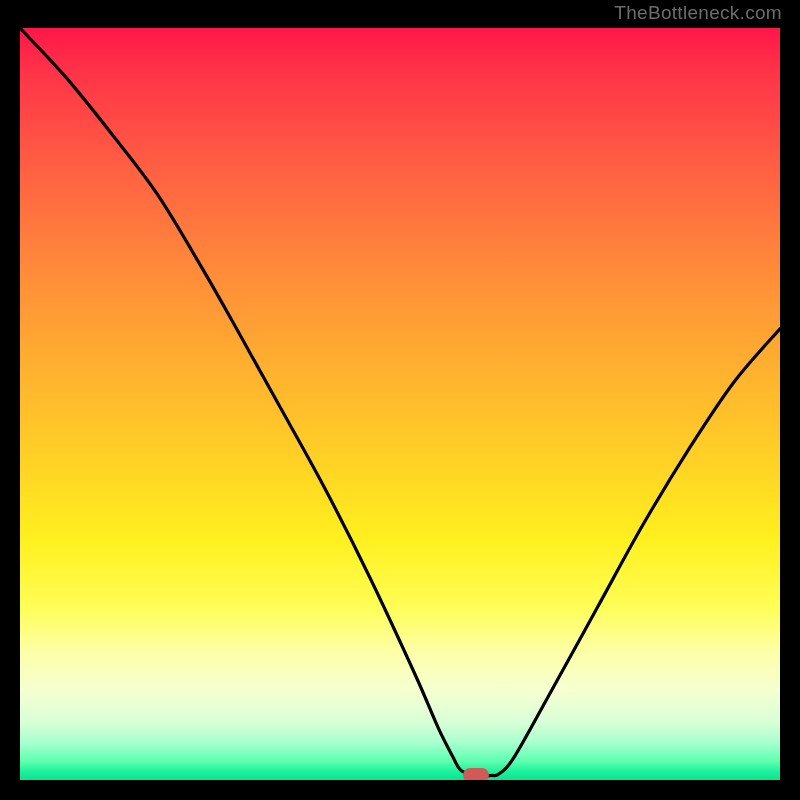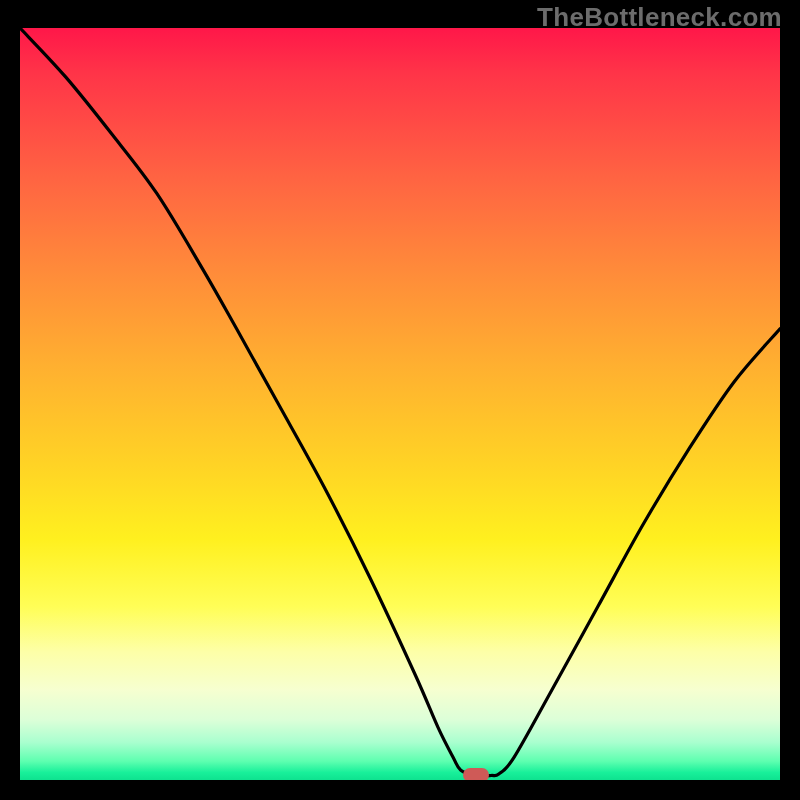--- a/index.html
+++ b/index.html
@@ -14,22 +14,22 @@
   .frame {
     position: relative;
     width: 800px;
     height: 800px;
     background: #000;
   }
   .attribution {
     position: absolute;
     top: 2px;
     right: 18px;
-    font-size: 26px;
-    font-weight: 700;
+    font-size: 19px;
+    font-weight: 400;
     color: #6c6c6c;
     letter-spacing: 0.3px;
     z-index: 10;
   }
   .plot {
     position: absolute;
     left: 20px;
     top: 28px;
     width: 760px;
     height: 752px;

